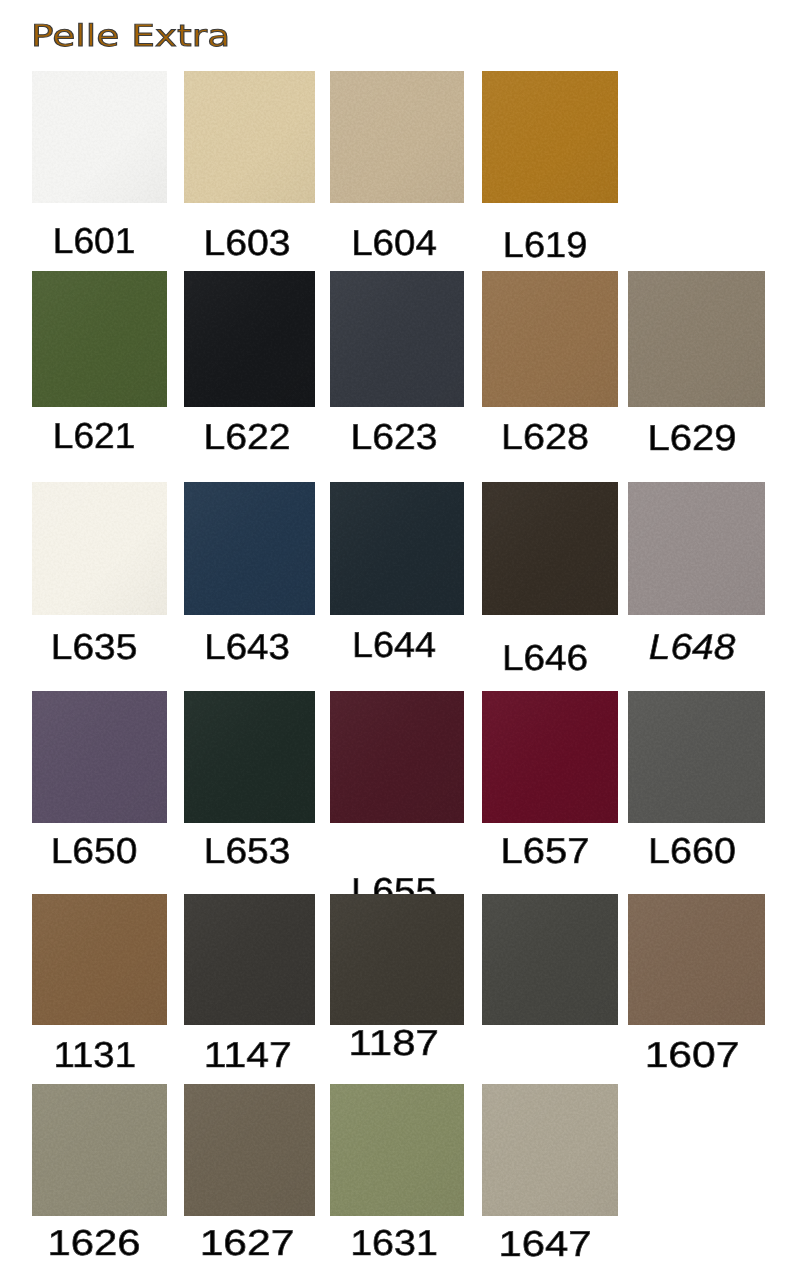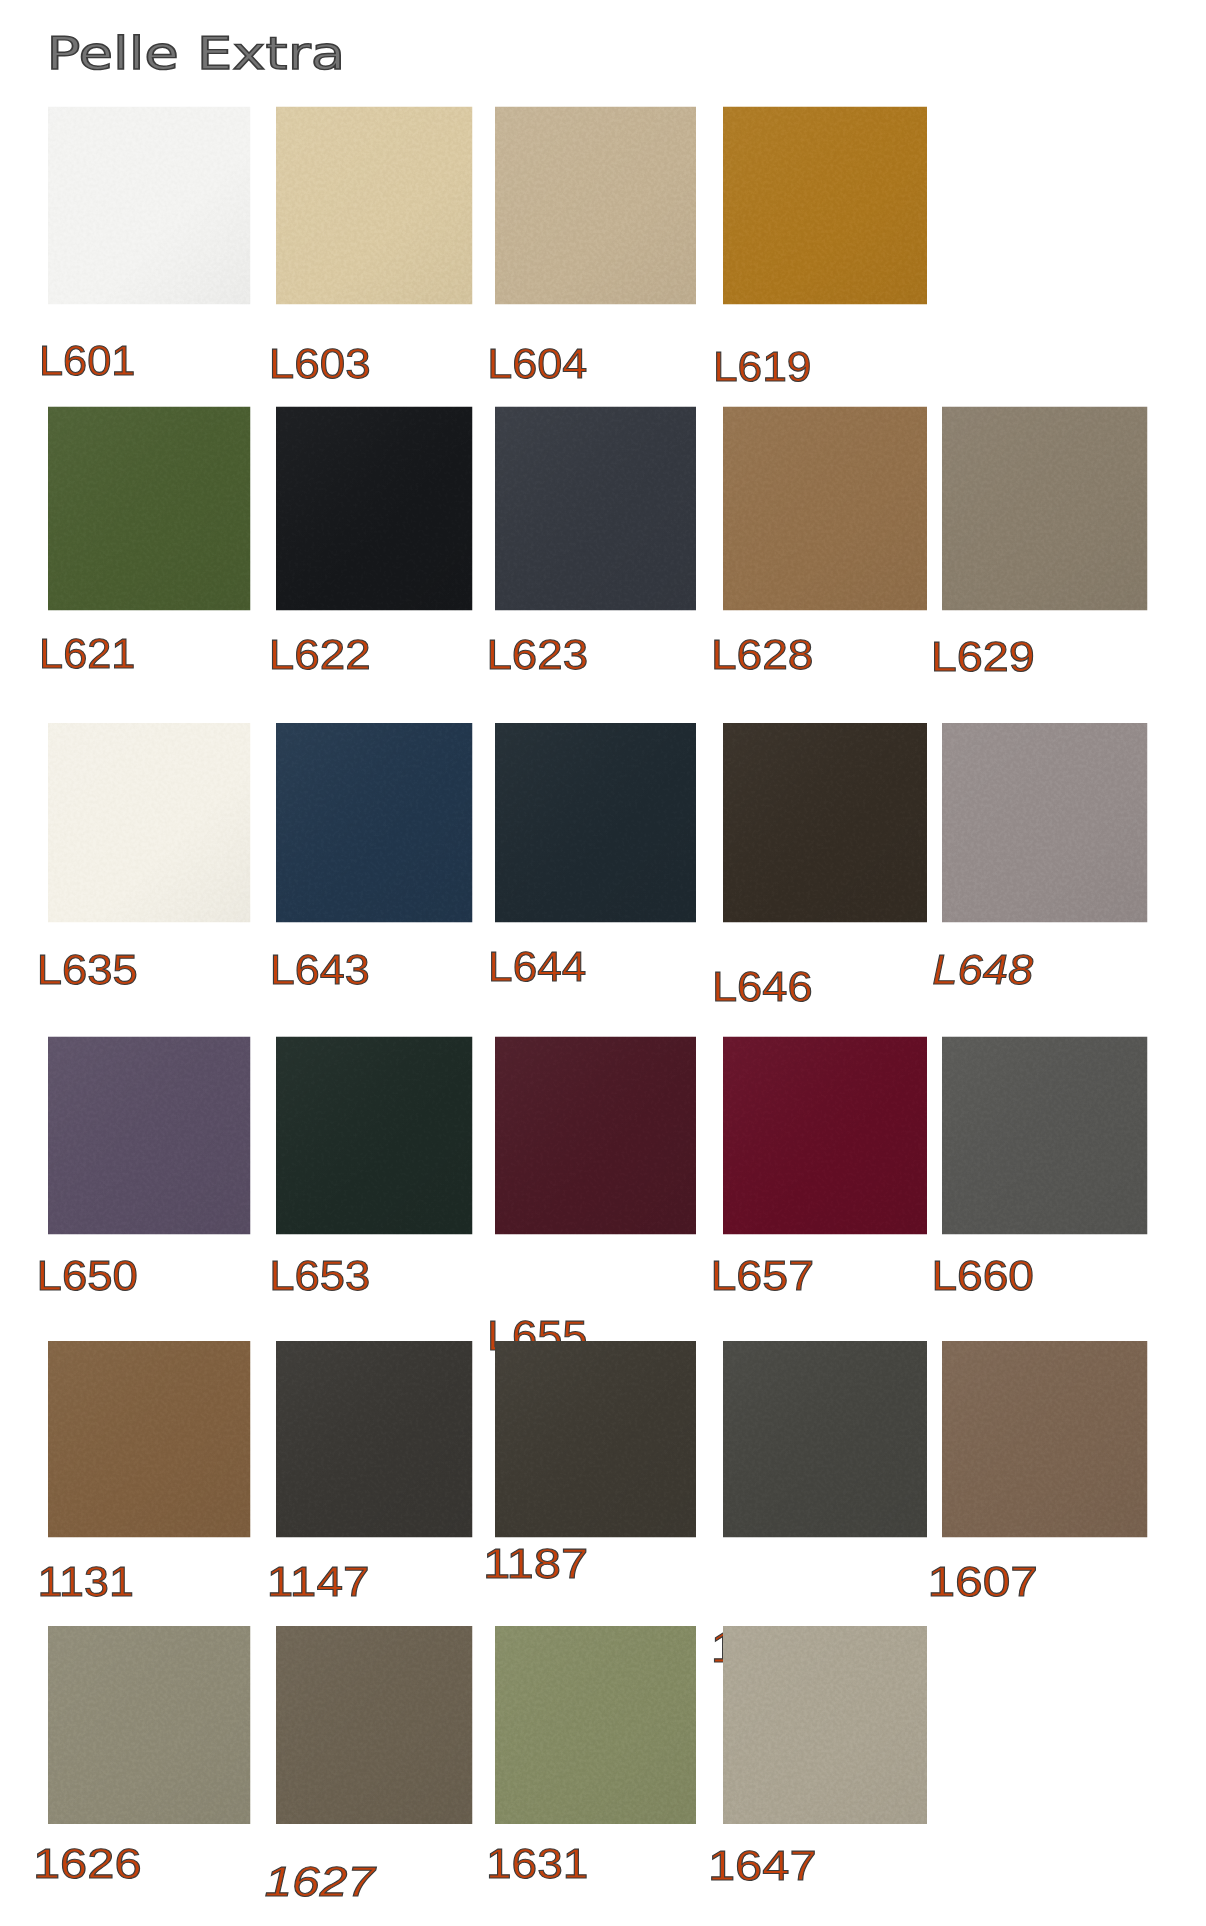--- a/index.html
+++ b/index.html
@@ -1,28 +1,28 @@
 <!DOCTYPE html>
 <html><head>
 <meta charset="utf-8">
 <title>Pelle Extra</title>
 <style>
   html,body{margin:0;padding:0;}
   body{width:804px;height:1284px;background:#ffffff;font-family:"Liberation Sans",sans-serif;overflow:hidden;-webkit-font-smoothing:antialiased;text-rendering:geometricPrecision;}
   #page{position:relative;width:804px;height:1284px;background:#fff;}
-  .title{position:absolute;left:31px;top:21px;color:#737373;font-family:"DejaVu Sans",sans-serif;font-size:30px;font-weight:400;line-height:32px;white-space:nowrap;}
+  .title{position:absolute;left:31px;top:21px;color:#a16207;font-family:"DejaVu Sans",sans-serif;font-size:30px;font-weight:400;line-height:32px;white-space:nowrap;}
   .title span{display:inline-block;transform:scaleX(1.25);transform-origin:left center;-webkit-text-stroke:0.95px #3b3b3b;backface-visibility:hidden;}
   .grid{position:absolute;left:0;top:0;width:804px;height:1284px;}
   .cell{position:absolute;}
   .sw{position:absolute;left:0;top:0;overflow:hidden;}
   .sw .base{position:absolute;left:0;top:0;width:100%;height:100%;}
   .sw .vig{position:absolute;left:0;top:0;width:100%;height:100%;pointer-events:none;
     background:linear-gradient(135deg,rgba(255,255,255,0.045) 0%,rgba(255,255,255,0.012) 38%,rgba(0,0,0,0.0) 60%,rgba(0,0,0,0.035) 100%);}
   .sw .grain{position:absolute;left:0;top:0;width:100%;height:100%;pointer-events:none;}
-  .lbl{position:absolute;left:0;width:100%;text-align:left;color:#c2410c;font-family:"Liberation Sans",sans-serif;font-size:28px;font-weight:400;line-height:28px;white-space:nowrap;}
+  .lbl{position:absolute;left:0;width:100%;text-align:center;color:#000000;font-family:"Liberation Sans",sans-serif;font-size:36px;font-weight:400;line-height:28px;white-space:nowrap;}
   .lbl span{display:inline-block;-webkit-text-stroke:0.7px #3b3b3b;backface-visibility:hidden;}
 </style>
 </head>
 <body>
 
 <svg width="0" height="0" style="position:absolute;left:-9999px" aria-hidden="true">
     <defs>
 <filter id="grainDark" x="0" y="0" width="100%" height="100%">
   <feTurbulence type="fractalNoise" baseFrequency="0.46" numOctaves="4" seed="3" result="n"></feTurbulence>
   <feColorMatrix type="saturate" values="0" in="n" result="g"></feColorMatrix>
@@ -381,21 +381,21 @@
         <div class="sw" style="width: 131px; height: 132px;">
           <div class="base" style="background: rgb(107, 97, 80);"></div>
           <div class="vig"></div>
           <svg class="grain">
             <rect width="100%" height="100%" filter="url(#grainDark)" opacity="0.031"></rect>
           </svg>
           <svg class="grain">
             <rect width="100%" height="100%" filter="url(#grainLight)" opacity="0.032"></rect>
           </svg>
         </div>
-        <div class="lbl" style="top: 157px; font-style: italic;"><span style="transform: translateX(-2px) scaleX(1.1823);">1627</span></div>
+        <div class="lbl" style="top: 145px;"><span style="transform: translateX(-2px) scaleX(1.1823);">1627</span></div>
       </div>
       <div class="cell" style="left: 330px; top: 1084px; width: 134px;">
         <div class="sw" style="width: 134px; height: 132px;">
           <div class="base" style="background: rgb(131, 138, 98);"></div>
           <div class="vig"></div>
           <svg class="grain">
             <rect width="100%" height="100%" filter="url(#grainDark)" opacity="0.029"></rect>
           </svg>
           <svg class="grain">
             <rect width="100%" height="100%" filter="url(#grainLight)" opacity="0.046"></rect>

